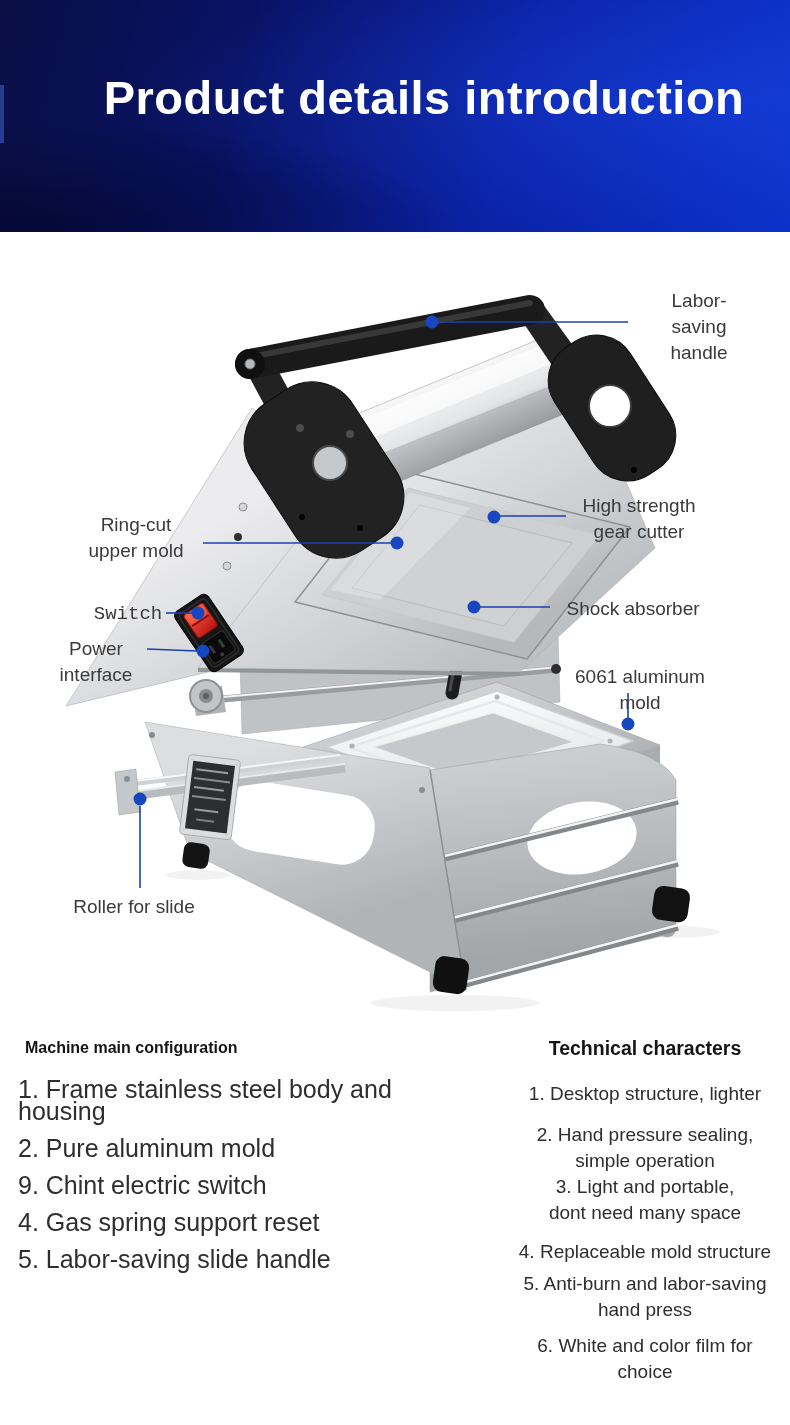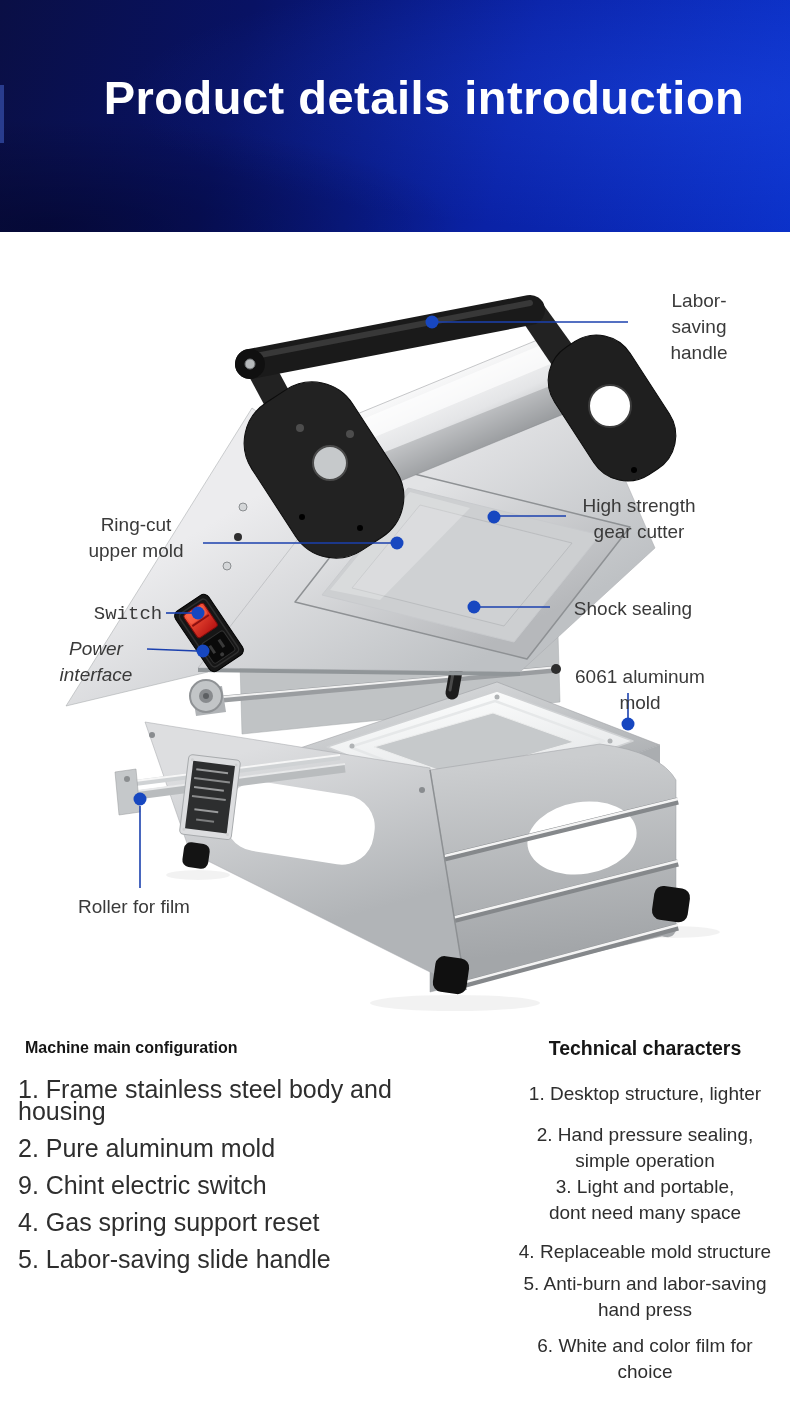--- a/index.html
+++ b/index.html
@@ -261,27 +261,27 @@
       <circle cx="628" cy="724" r="6.5"></circle>
       <circle cx="140" cy="799" r="6.5"></circle>
     </g>
   </svg>
 
   <div class="callout-label" style="left:136px;top:512px;">Ring-cut
 upper mold</div>
   <div class="callout-label" style="left:699px;top:288px;">Labor-saving
 handle</div>
   <div class="callout-label" style="left:128px;top:601px;font-family:Liberation Mono, monospace;">Switch</div>
-  <div class="callout-label" style="left:96px;top:636px;font-style:italic;">Power
+  <div class="callout-label" style="left:96px;top:636px;">Power
 interface</div>
   <div class="callout-label" style="left:639px;top:493px;">High strength
 gear cutter</div>
-  <div class="callout-label" style="left:633px;top:596px;">Shock sealing</div>
+  <div class="callout-label" style="left:633px;top:596px;">Shock absorber</div>
   <div class="callout-label" style="left:640px;top:664px;">6061 aluminum mold</div>
-  <div class="callout-label" style="left:134px;top:894px;">Roller for film</div>
+  <div class="callout-label" style="left:134px;top:894px;">Roller for slide</div>
 
   <div class="sec-left">
     <h3>Machine main configuration</h3>
     <div class="li">1. Frame stainless steel body and housing</div>
     <div class="li">2. Pure aluminum mold</div>
     <div class="li">9. Chint electric switch</div>
     <div class="li">4. Gas spring support reset</div>
     <div class="li">5. Labor-saving slide handle</div>
   </div>
 

